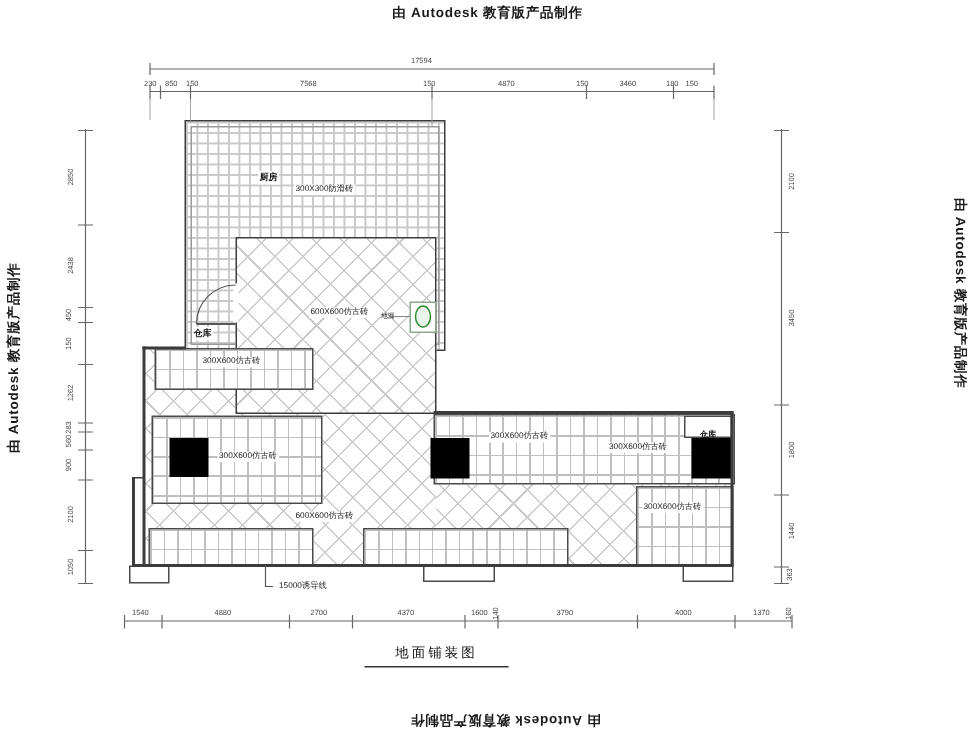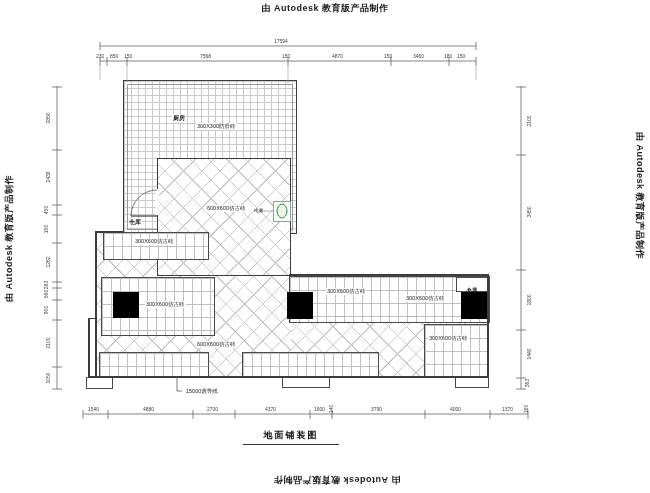--- a/index.html
+++ b/index.html
@@ -31,21 +31,21 @@
   .lbl{position:absolute;font-size:5.5px;line-height:7px;color:#222;background:#fff;
        padding:0 1px;white-space:nowrap;}
   .room-lbl{position:absolute;font-size:6px;font-weight:700;color:#111;background:#fff;
        padding:0 1px;white-space:nowrap;}
   
   .d{position:absolute;font-size:5px;line-height:6px;color:#444;white-space:nowrap;}
   .dv{transform:rotate(-90deg);}
   
   .title{position:absolute;left:243px;top:429px;width:96px;text-align:center;
        font-size:9px;letter-spacing:2px;color:#111;border-bottom:1px solid #333;
-       padding-bottom:2px;font-weight:bold;}
+       padding-bottom:2px;}
   svg{position:absolute;left:0;top:0;}
 </style>
 </head>
 <body>
 
 <div class="edge edge-top">由 Autodesk 教育版产品制作</div>
 <div class="edge edge-bottom">由 Autodesk 教育版产品制作</div>
 <div class="edge edge-left">由 Autodesk 教育版产品制作</div>
 <div class="edge edge-right">由 Autodesk 教育版产品制作</div>
 

